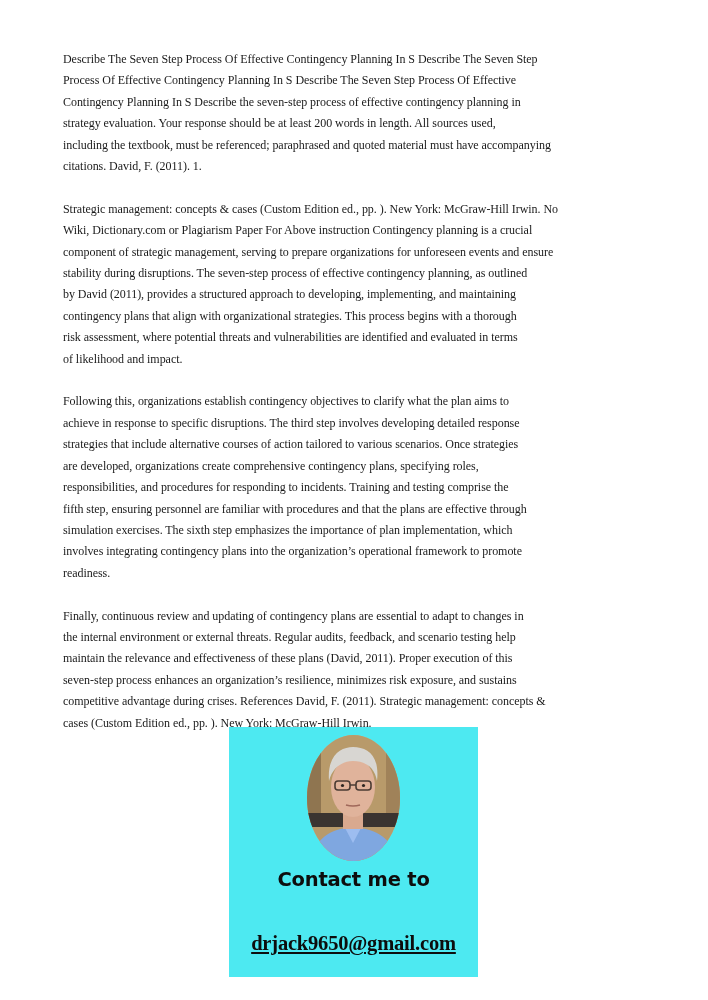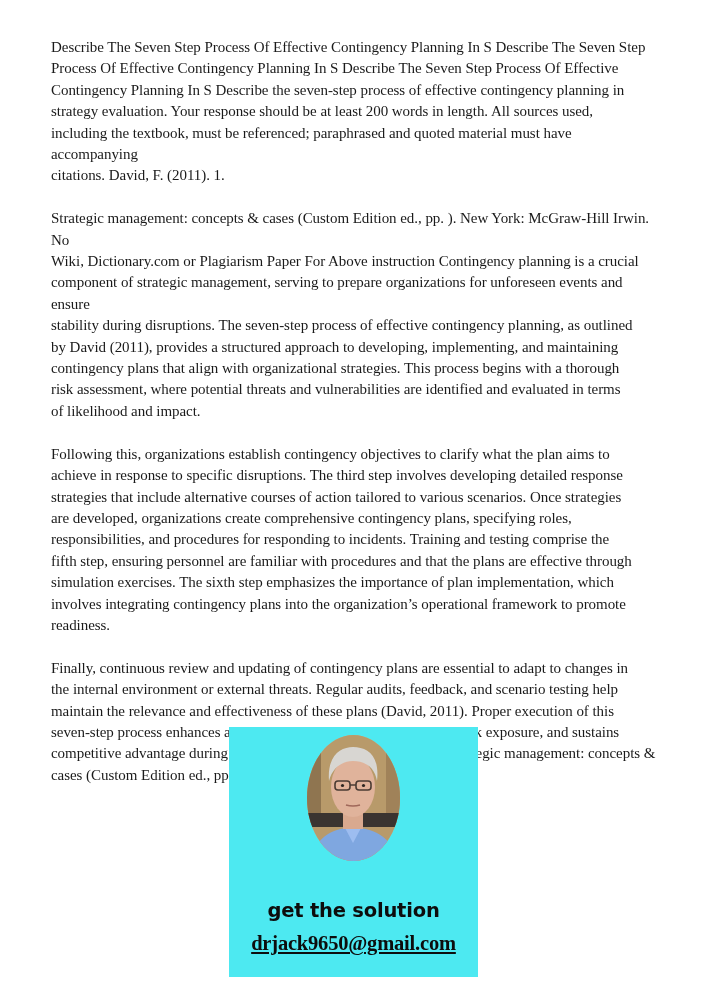--- a/index.html
+++ b/index.html
@@ -15,22 +15,22 @@
       font-family: "Liberation Serif", "DejaVu Serif", serif;
       color: #1a1a1a;
     }
     .page {
       position: absolute;
       left: 47px;
       top: 33px;
       width: 615px;
     }
     .para {
-      margin: 4px;
-      font-size: 15px;
+      margin: 16px;
+      font-size: 12px;
       line-height: 21.4px;
       white-space: pre-line;
       letter-spacing: -0.05px;
     }
     .para + .para {
       margin-top: 21.4px;
     }
     .promo {
       position: absolute;
       left: 229px;
@@ -137,15 +137,15 @@
       <rect x="28" y="46" width="15" height="9" rx="3" fill="none" stroke="#4a3b33" stroke-width="1.6"></rect>
       <rect x="49" y="46" width="15" height="9" rx="3" fill="none" stroke="#4a3b33" stroke-width="1.6"></rect>
       <line x1="43" y1="50" x2="49" y2="50" stroke="#4a3b33" stroke-width="1.4"></line>
 
       <circle cx="35.5" cy="50.5" r="1.6" fill="#2b2420"></circle>
       <circle cx="56.5" cy="50.5" r="1.6" fill="#2b2420"></circle>
 
       <path d="M39 70 Q46 72 53 70" stroke="#a0685a" stroke-width="1.6" fill="none"></path>
     </svg>
   </div>
-  <div class="promo-line l2">get the solution</div>
+  <div class="promo-line l1">Contact me to</div>
   <div class="promo-email">drjack9650@gmail.com</div>
 </div>
 
 </body></html>

